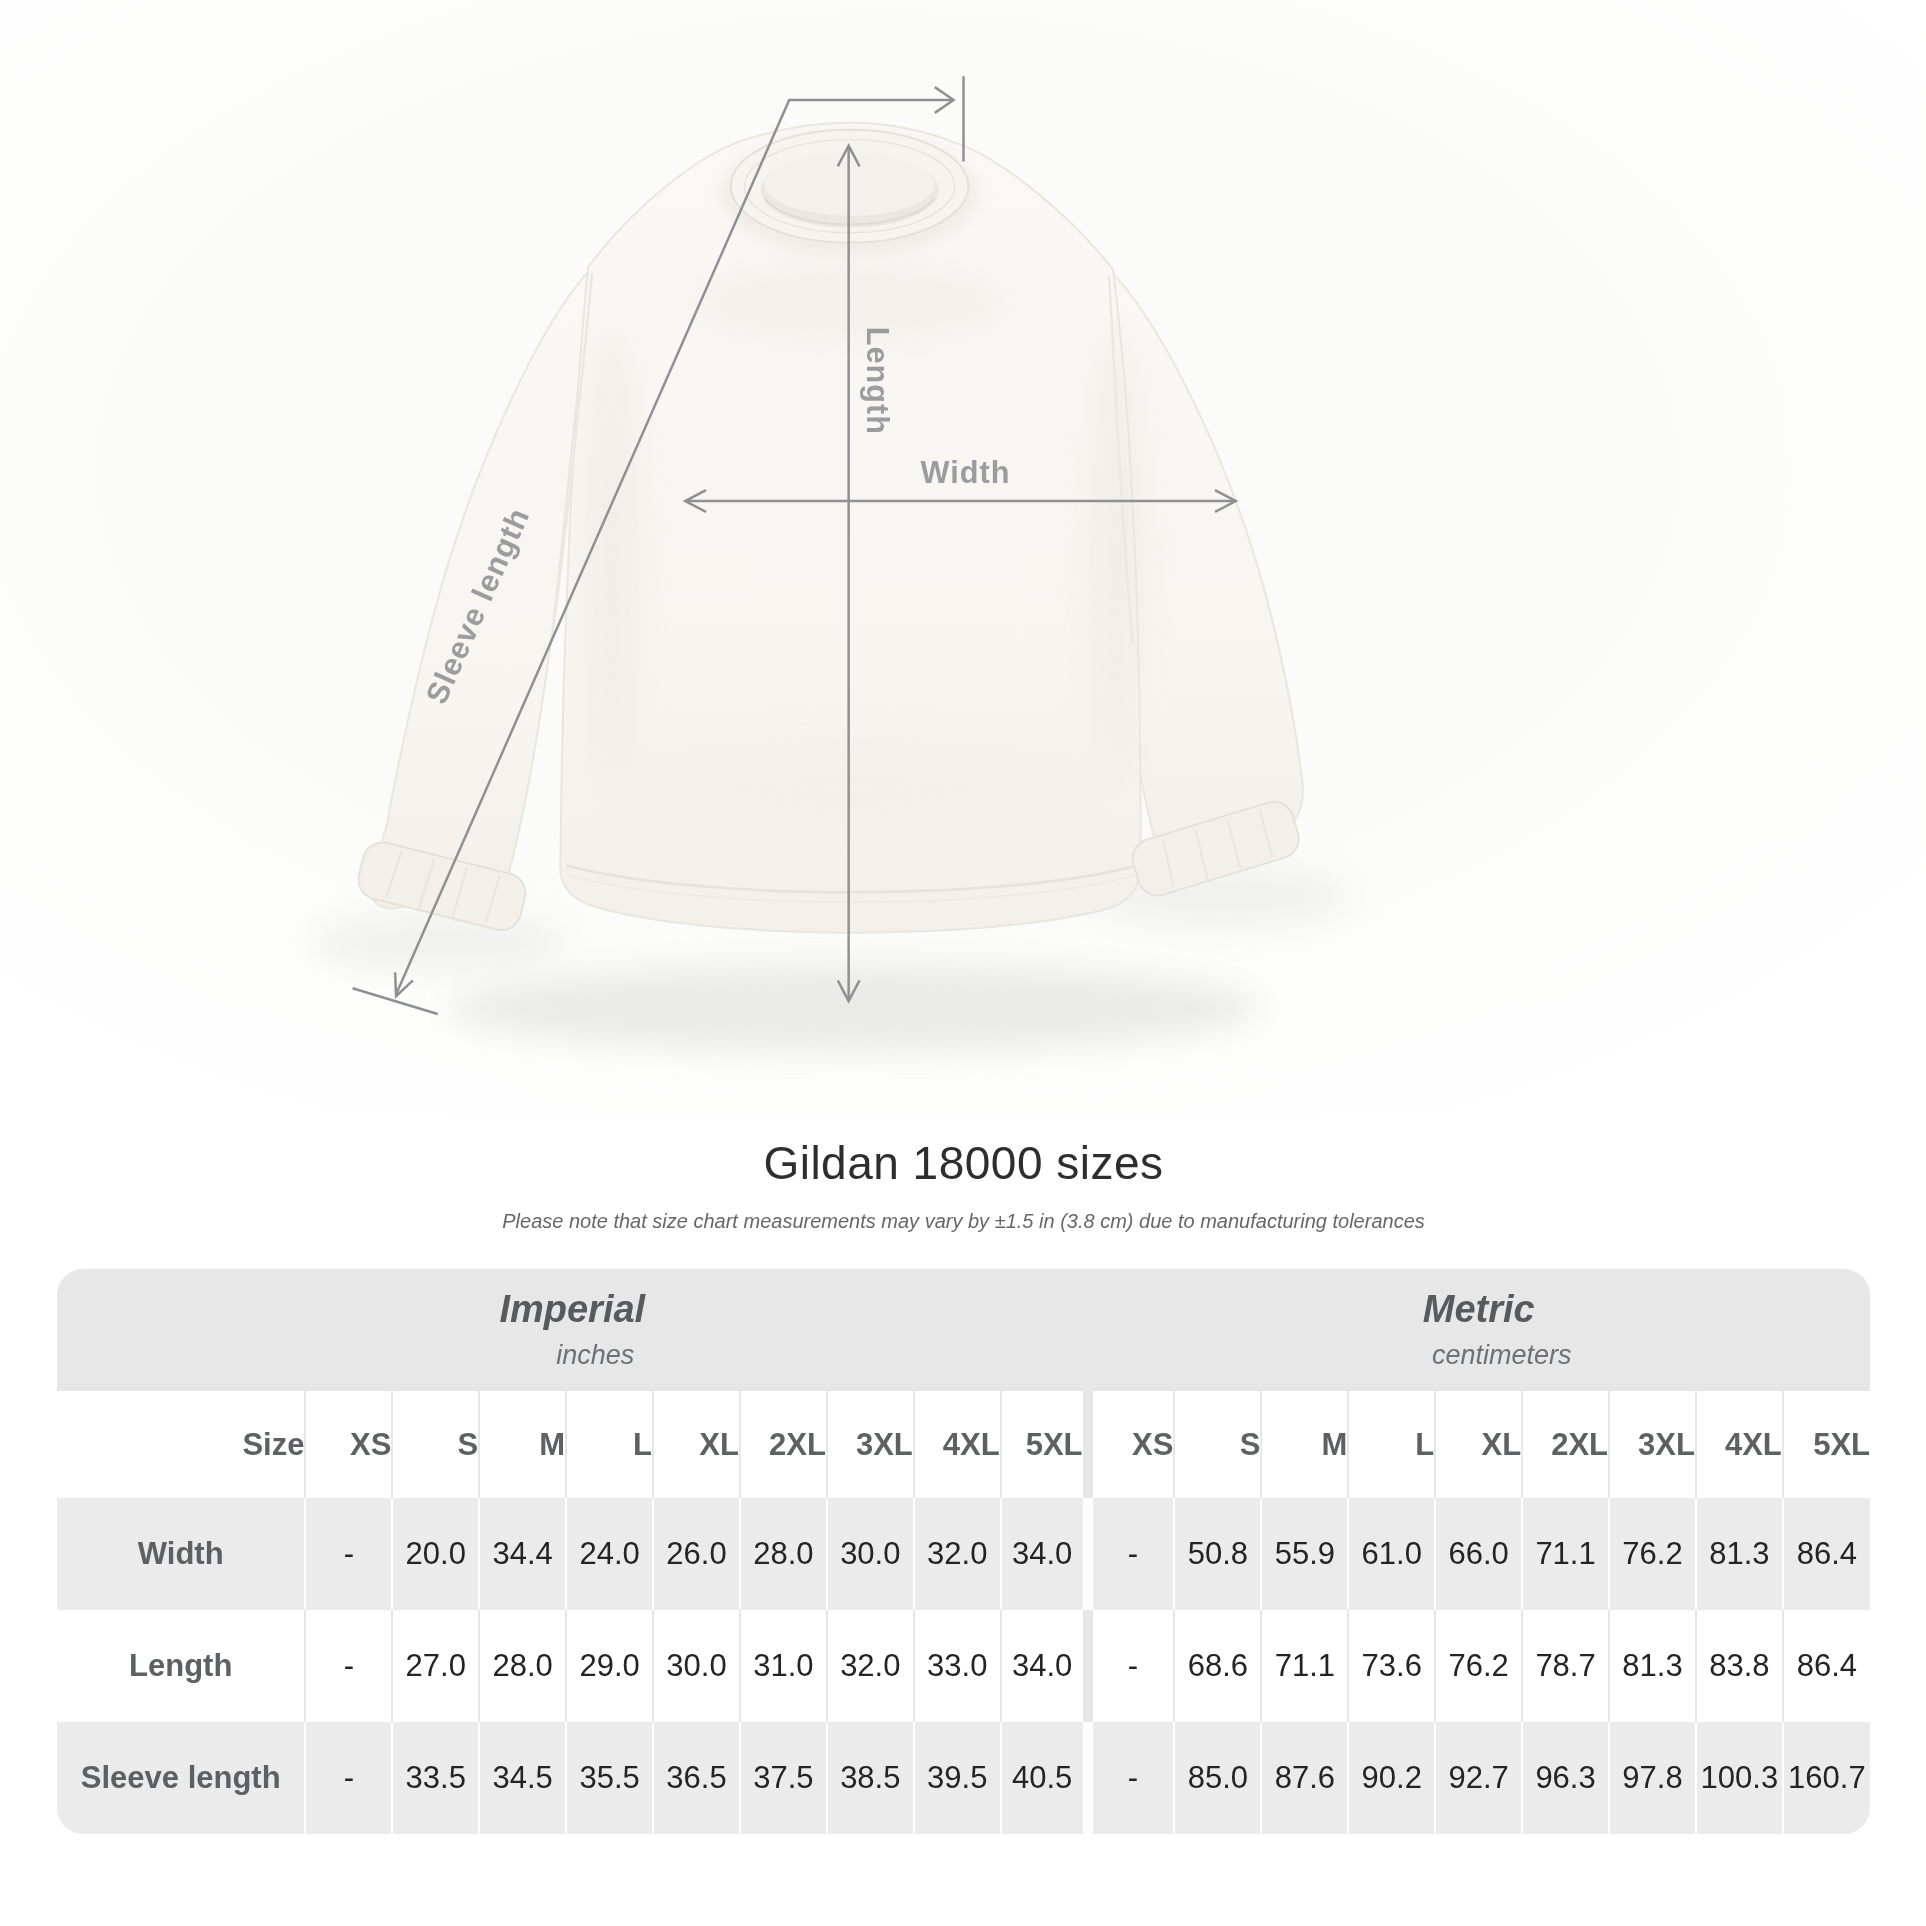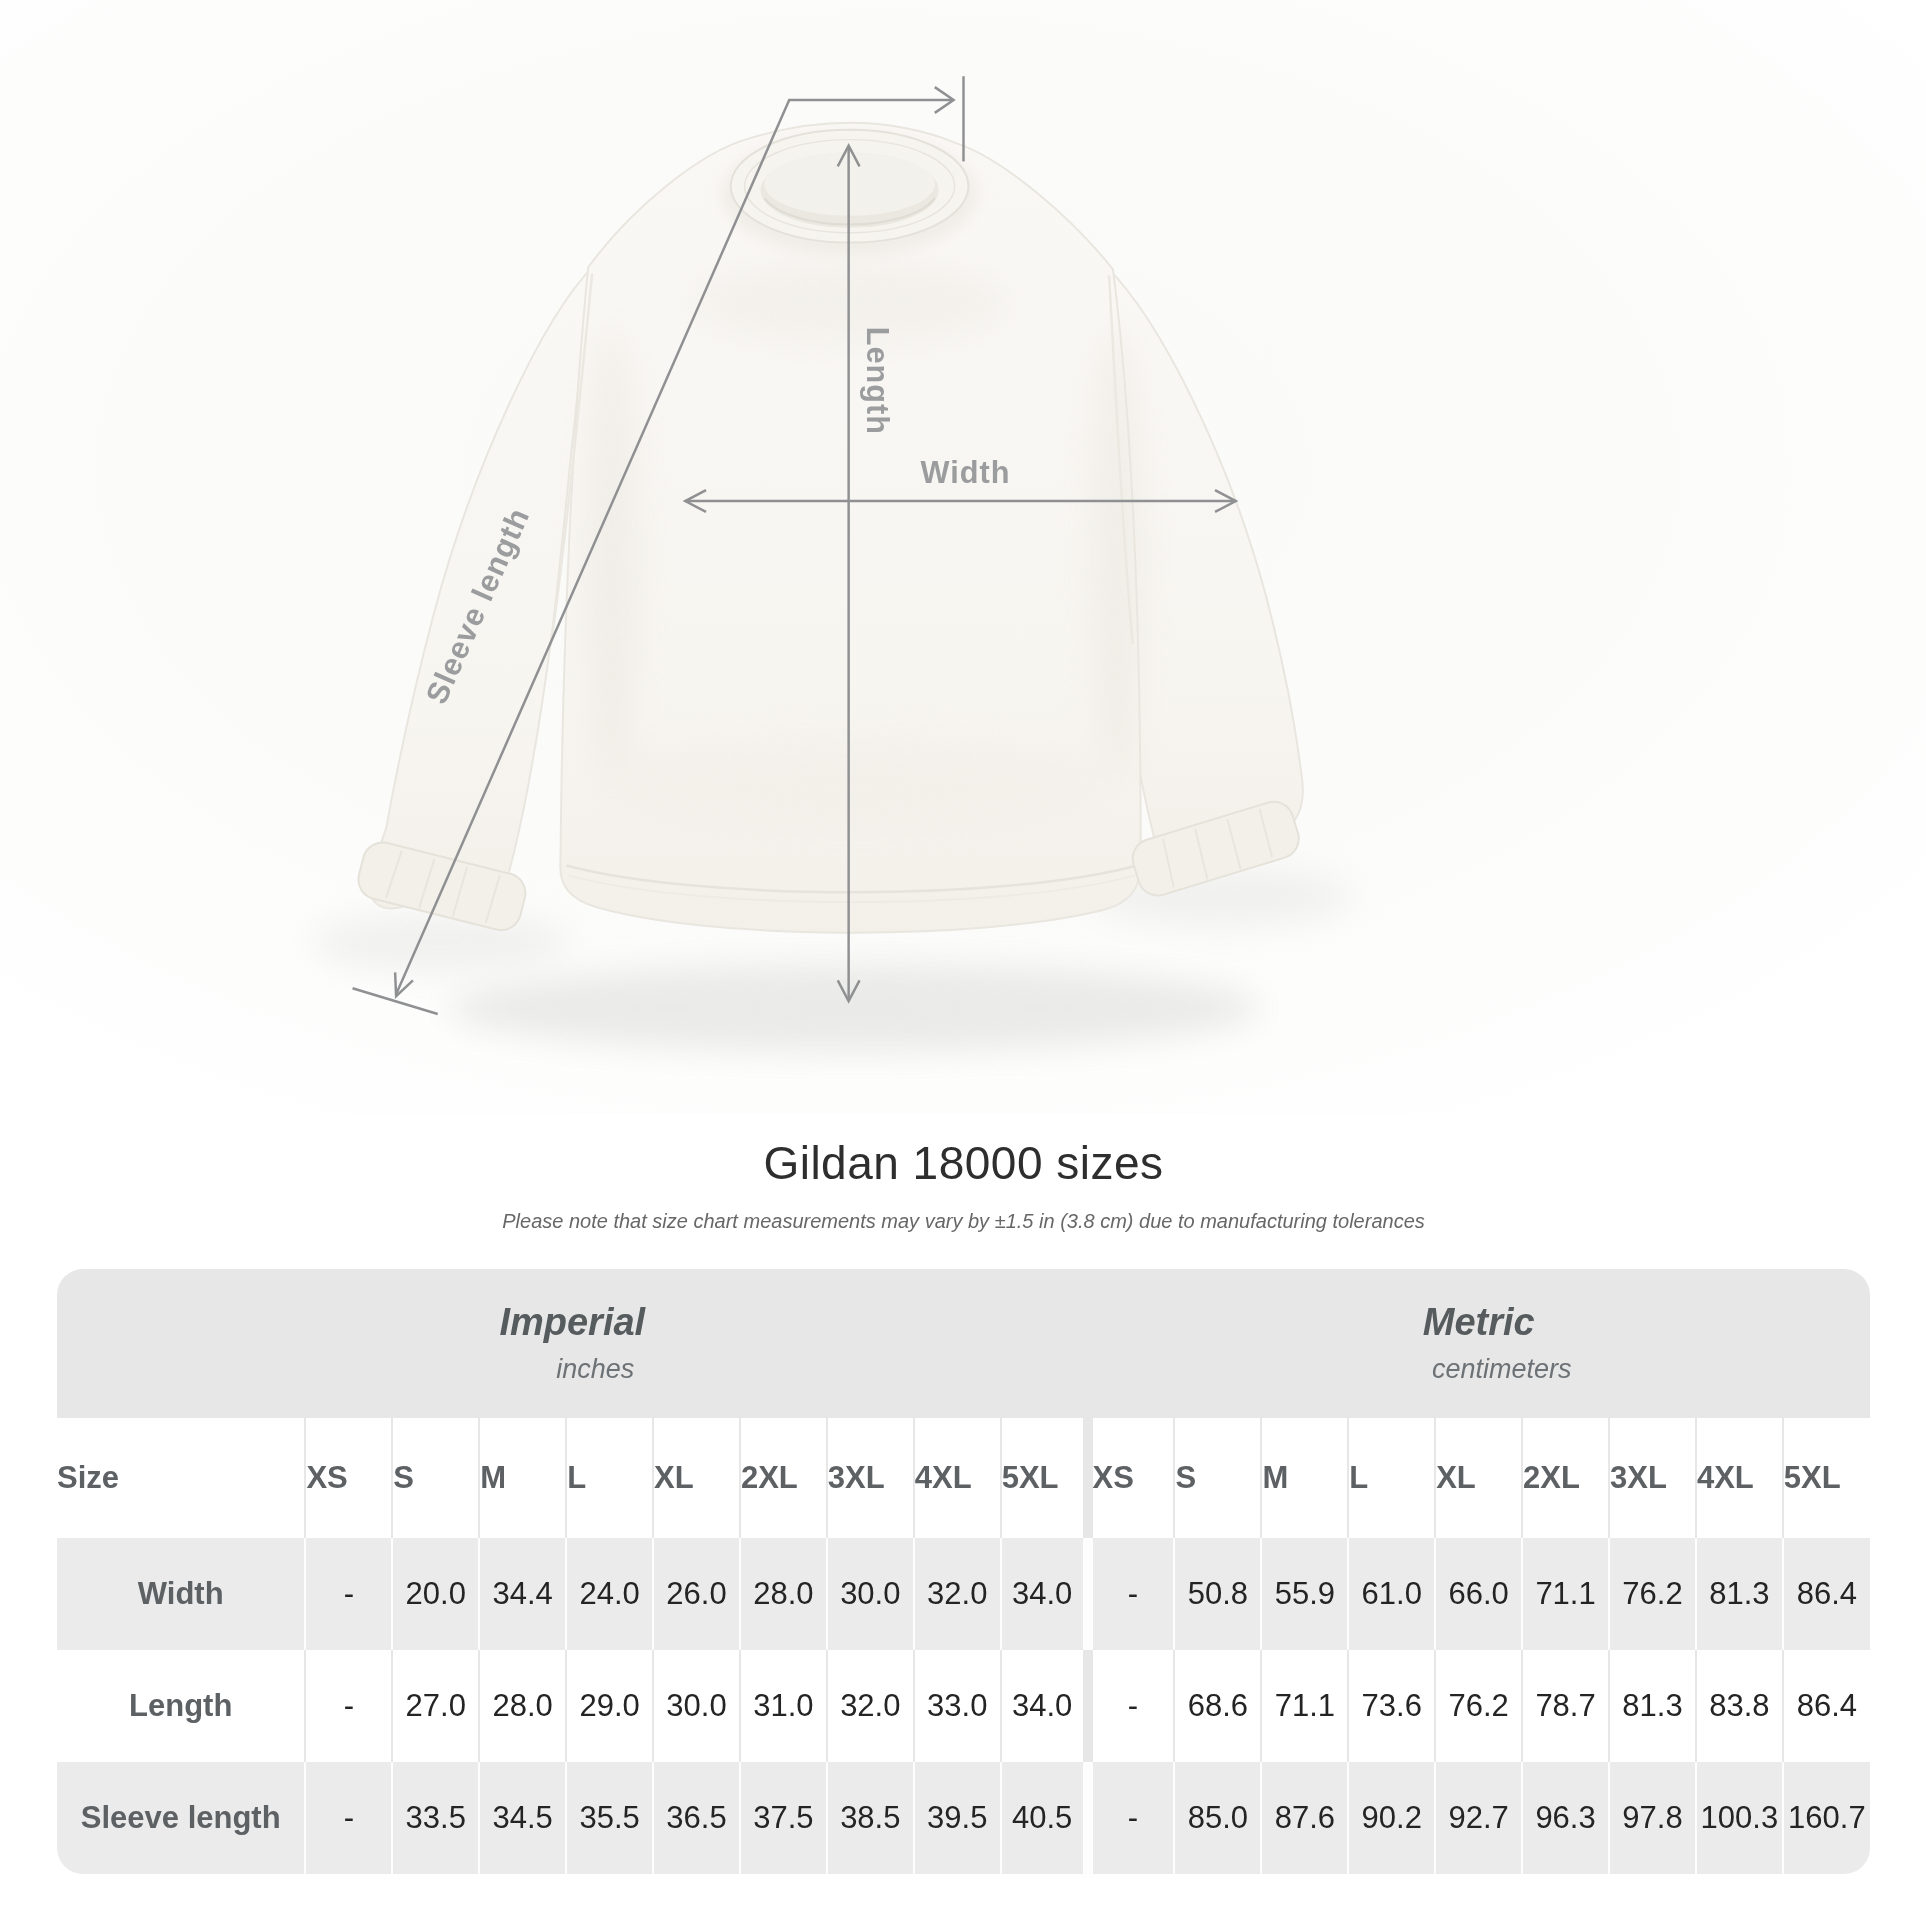--- a/index.html
+++ b/index.html
@@ -13,26 +13,26 @@
   .heading{text-align:center;margin-top:22px;}
   .heading h1{margin:0;font-size:46px;font-weight:normal;color:#2e2e2e;letter-spacing:0.5px;}
   .heading p{margin:20px 0 0 0;font-size:20px;font-style:italic;color:#676767;}
 
   
   .size-chart{margin:36px 57px 0 57px;border-radius:26px;overflow:hidden;background:#ffffff;}
   table{border-collapse:collapse;table-layout:fixed;width:100%;}
   col.lblcol{width:13.7%;}
   col.datacol{width:4.794%;}
 
-  tr.band-row th{height:149px;background:#e8e7e7;vertical-align:middle;padding:0;}
+  tr.band-row th{height:122px;background:#e8e7e7;vertical-align:middle;padding:0;}
   .band-title{display:block;font-size:38px;font-weight:bold;font-style:italic;color:#565b5e;line-height:1.1;}
   .band-sub{display:block;margin-top:10px;font-size:27px;font-style:italic;font-weight:normal;color:#6d7276;margin-left:46px;}
 
-  tr.size-row th{height:120px;background:#ffffff;font-size:31px;font-weight:bold;color:#5d6164;
-                 vertical-align:middle;text-align:left;padding:0;}
+  tr.size-row th{height:107px;background:#ffffff;font-size:31px;font-weight:bold;color:#5d6164;
+                 vertical-align:middle;text-align:right;padding:0;}
   tr.size-row th.sep{border-left:2px solid #e7e7e7;}
 
   tbody tr{height:112px;background:#ffffff;}
   tbody tr.gray{background:#ebebeb;}
   tbody th.rowlabel{font-size:31px;font-weight:bold;color:#5d6164;text-align:center;vertical-align:middle;padding:0;}
   tbody td{font-size:31px;color:#242424;text-align:center;vertical-align:middle;padding:0;
            border-left:2px solid #e7e7e7;}
   tbody tr.gray td{border-left-color:#fdfdfd;}
   th.secdiv, td.secdiv{border-left-width:10px !important;}
   tr.size-row th.secdiv{border-left:10px solid #e7e7e7;}

